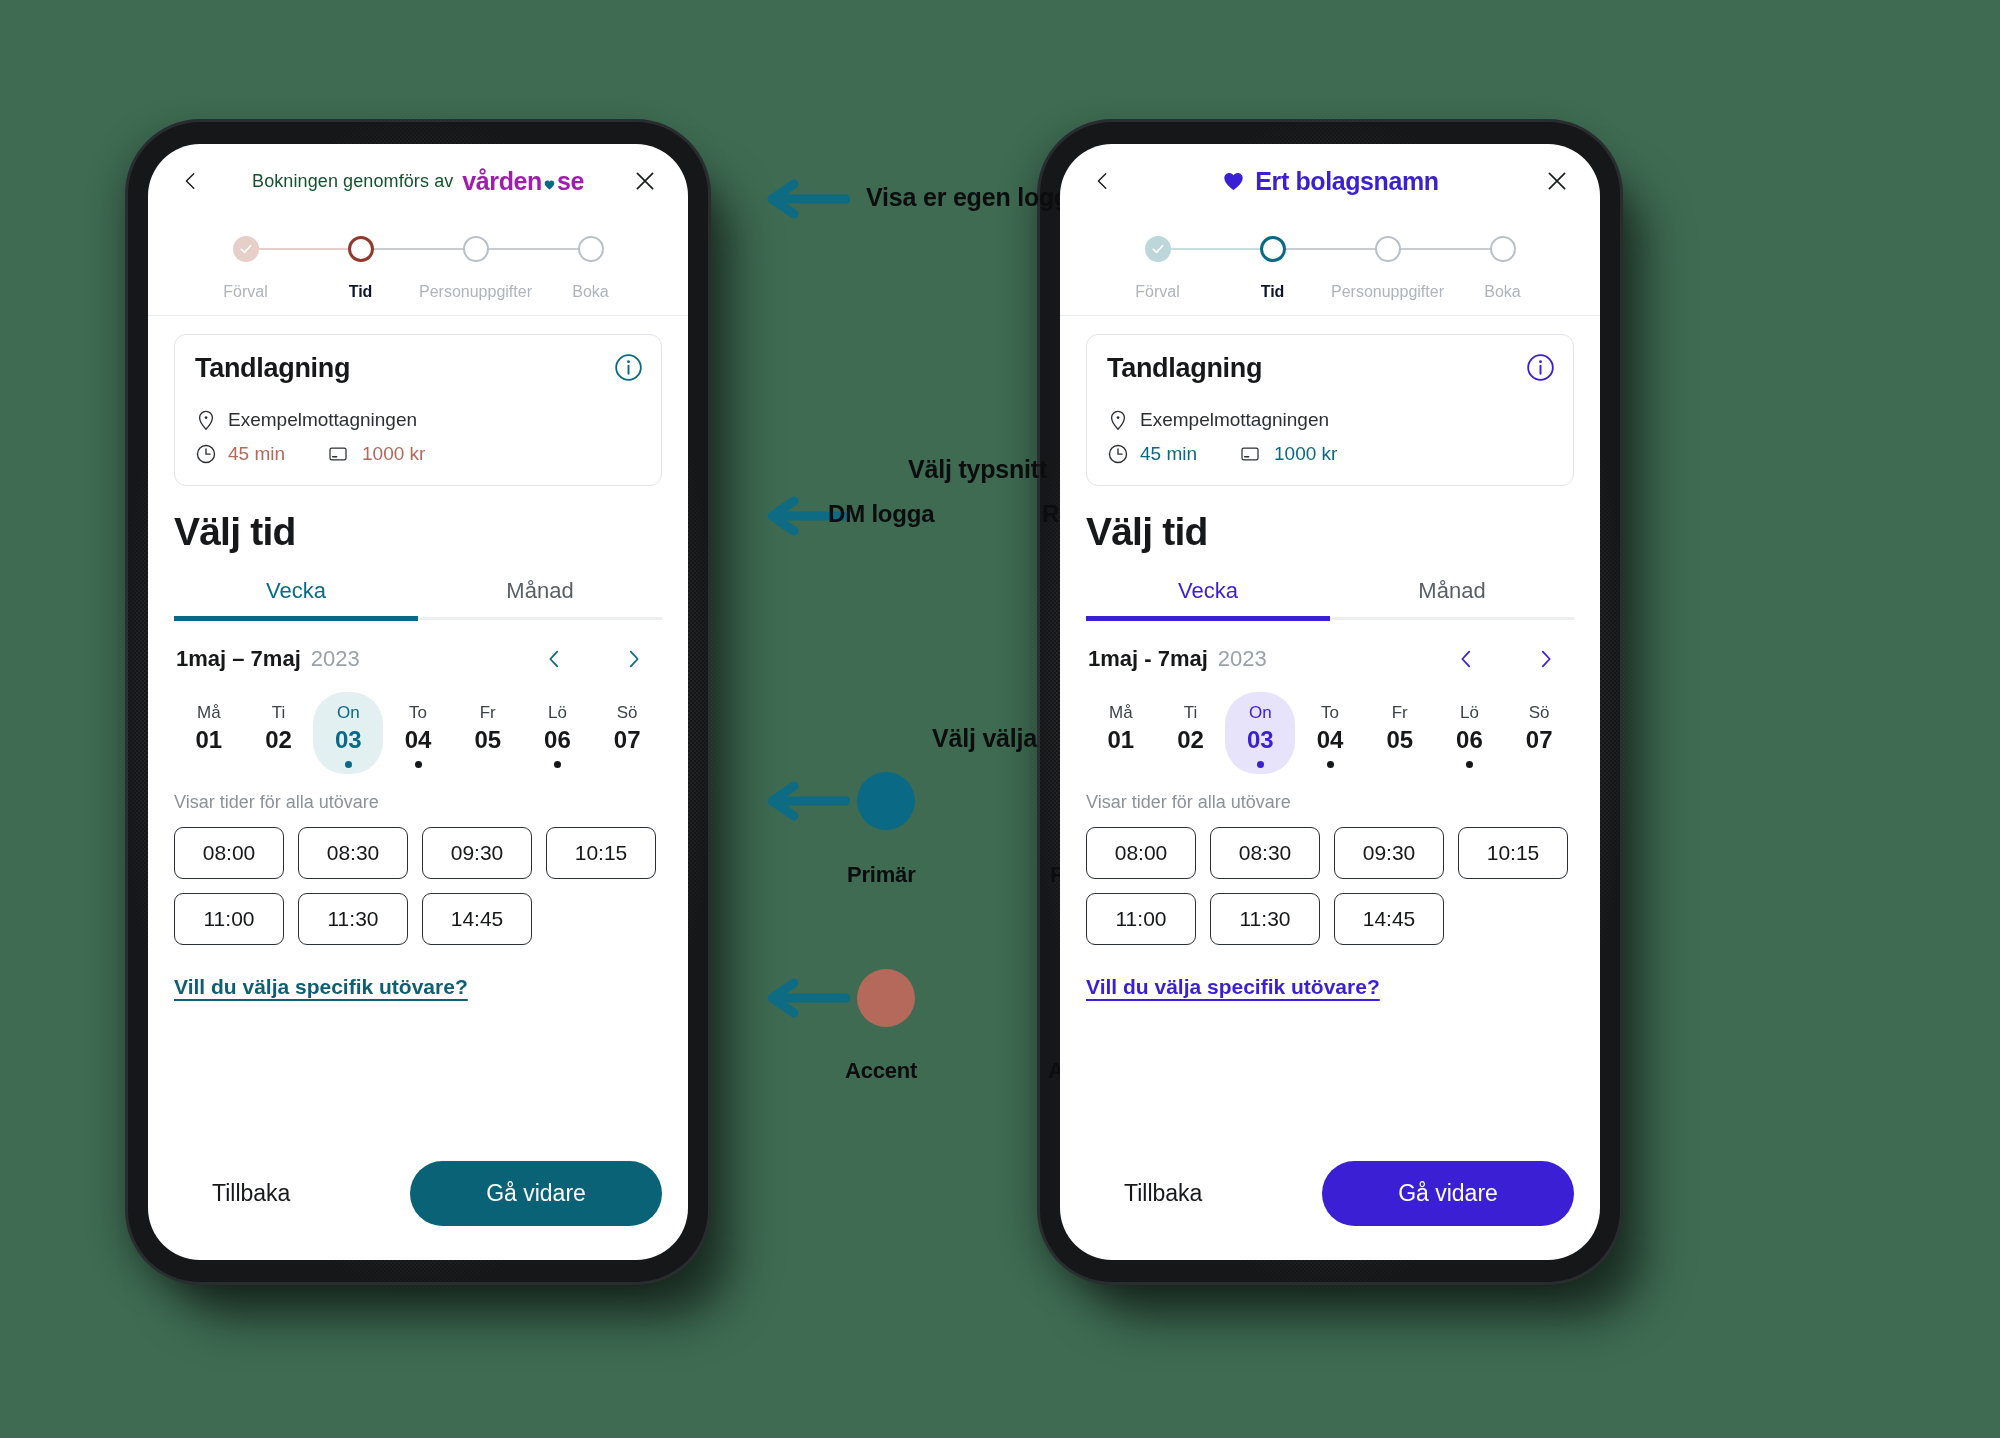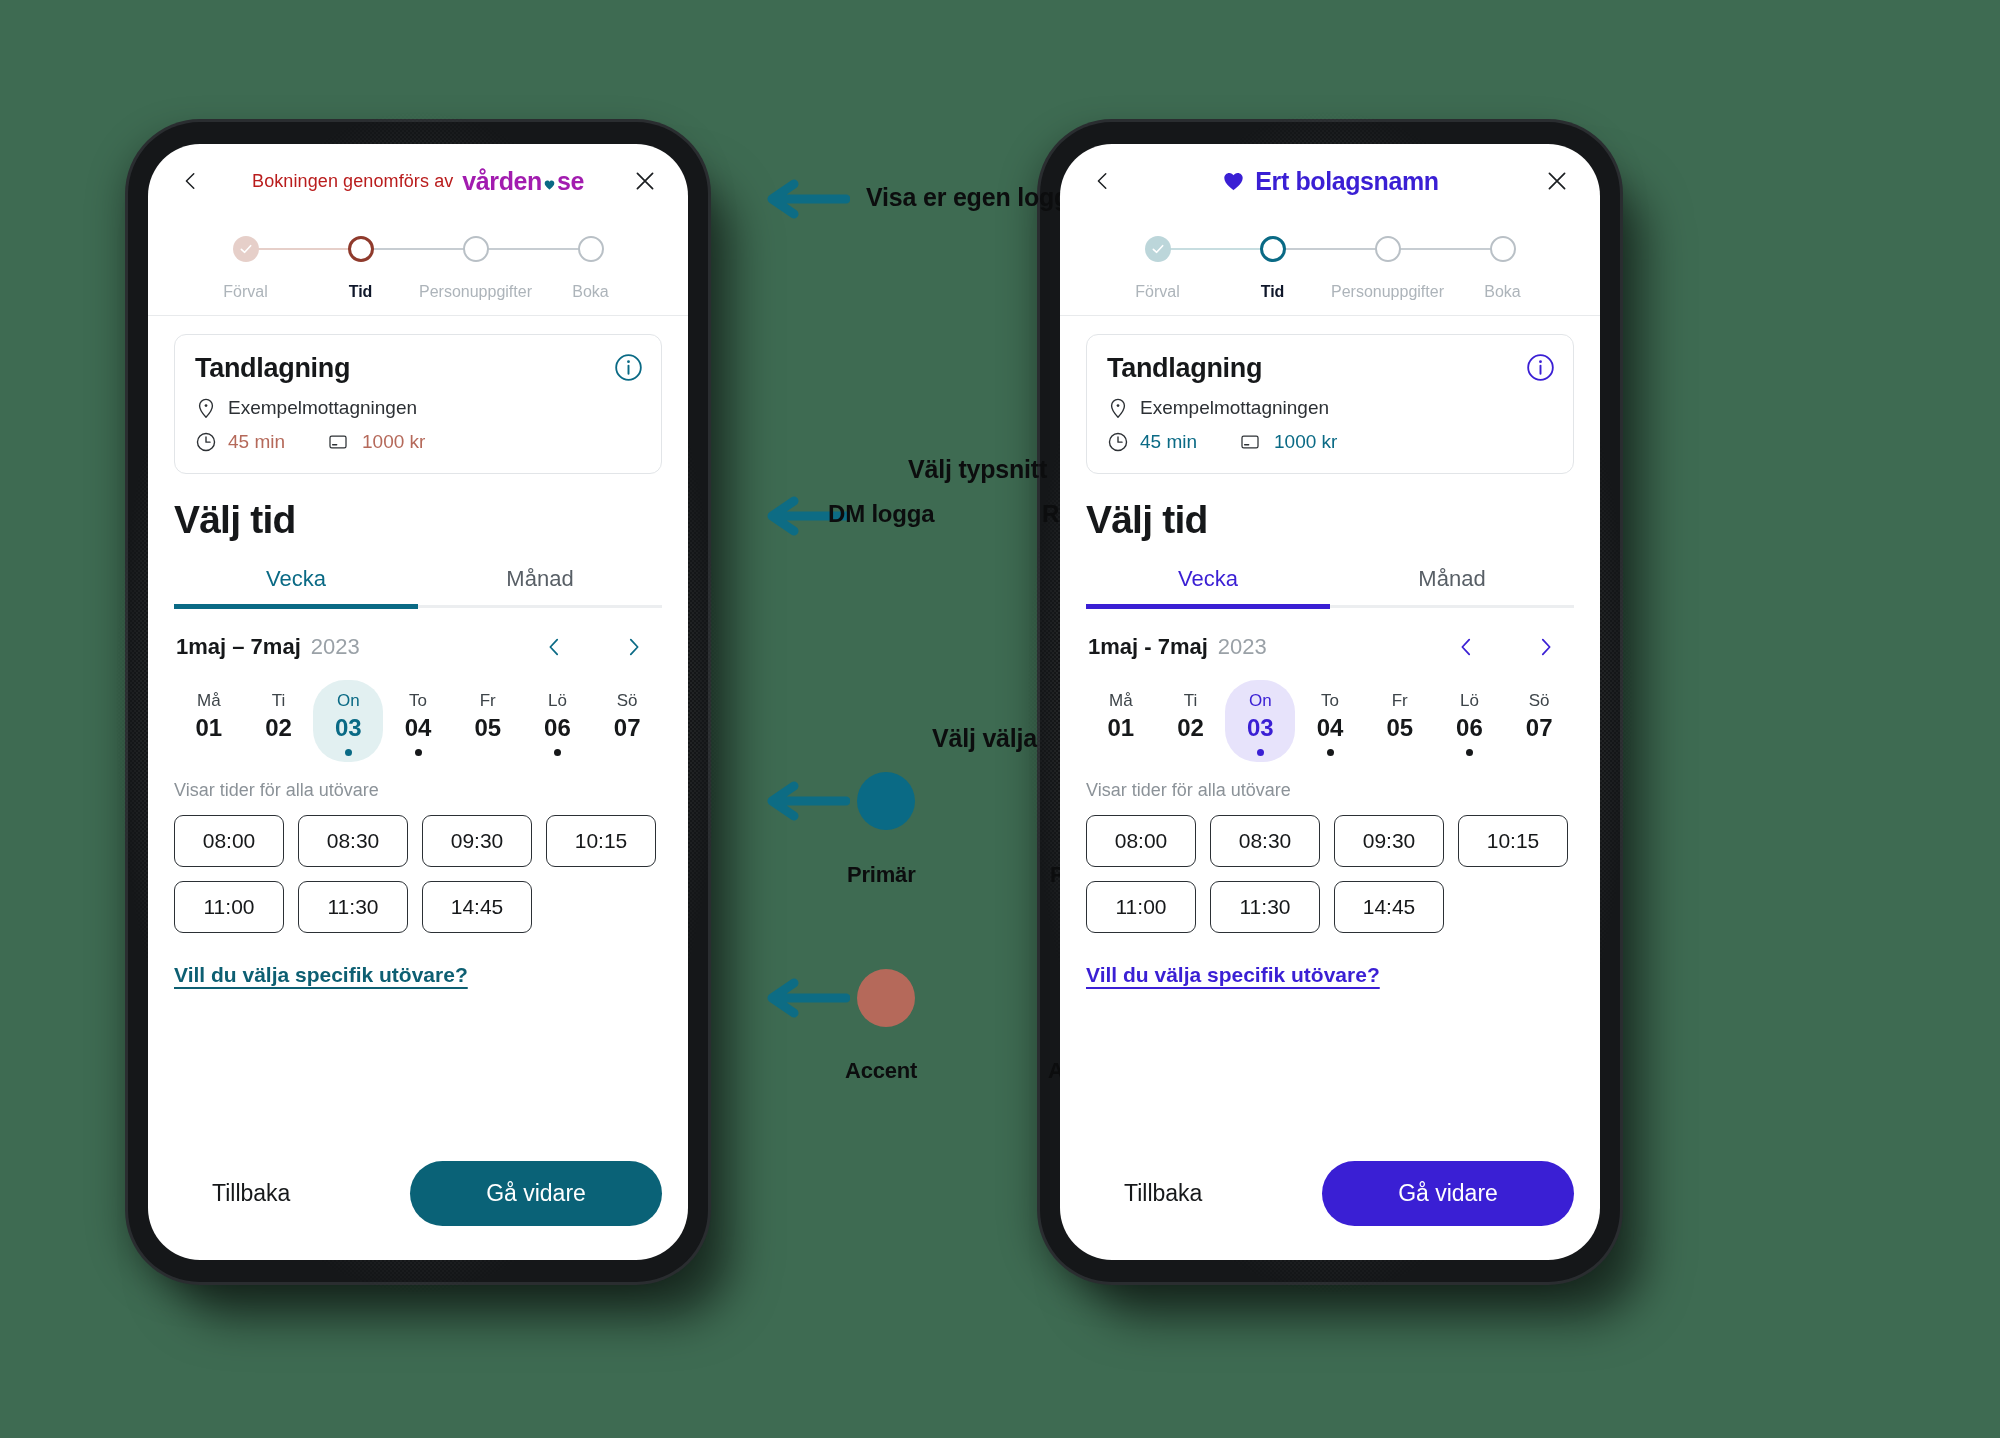--- a/index.html
+++ b/index.html
@@ -78,21 +78,21 @@
   }
   .header-center {
     flex: 1 1 auto;
     display: flex;
     align-items: center;
     justify-content: center;
     gap: 9px;
   }
   .header-by {
     font-size: 18px;
-    color: #b91c1c;
+    color: #14532d;
     letter-spacing: .1px;
   }
   .brand-logo {
     font-size: 25px;
     font-weight: 800;
     letter-spacing: -.4px;
   }
   .brand-heart { display:inline-block; }
 
   
@@ -164,21 +164,21 @@
   .info-btn {
     position: absolute;
     right: 18px; top: 18px;
     width: 29px; height: 29px;
     cursor: pointer;
   }
   .card-row {
     display: flex;
     align-items: center;
     gap: 11px;
-    margin-top: 12px;
+    margin-top: 24px;
     font-size: 19px;
   }
   .card-row .txt { color: #2c3034; }
   .meta-row { display: flex; align-items: center; gap: 11px; margin-top: 11px; }
   .meta-item { display: flex; align-items: center; gap: 11px; font-size: 19px; }
   .meta-sep { width: 18px; }
 
   
   .main-zone {
     padding: 0 26px;

